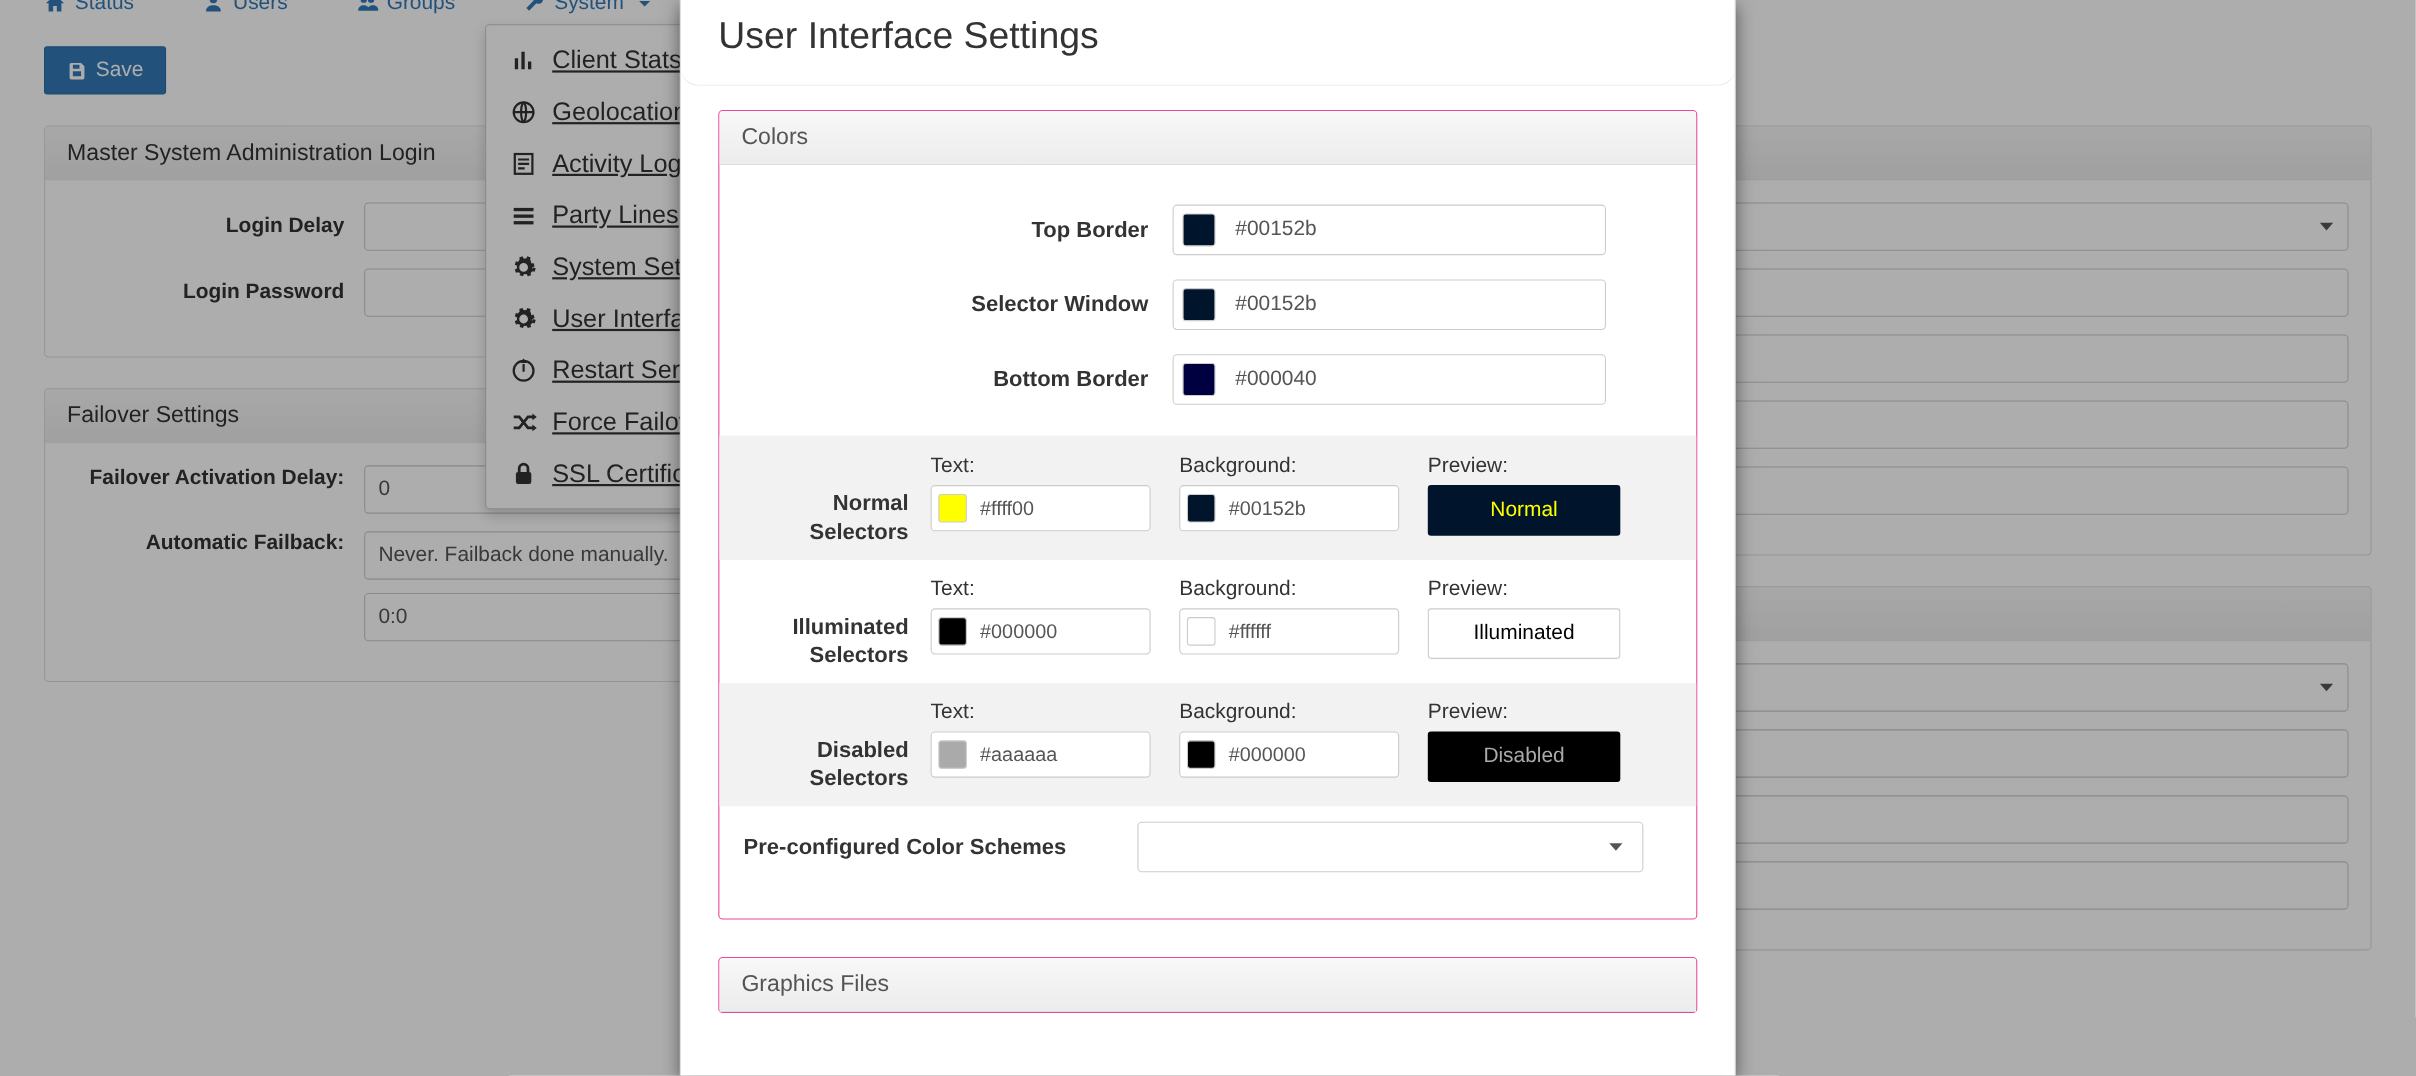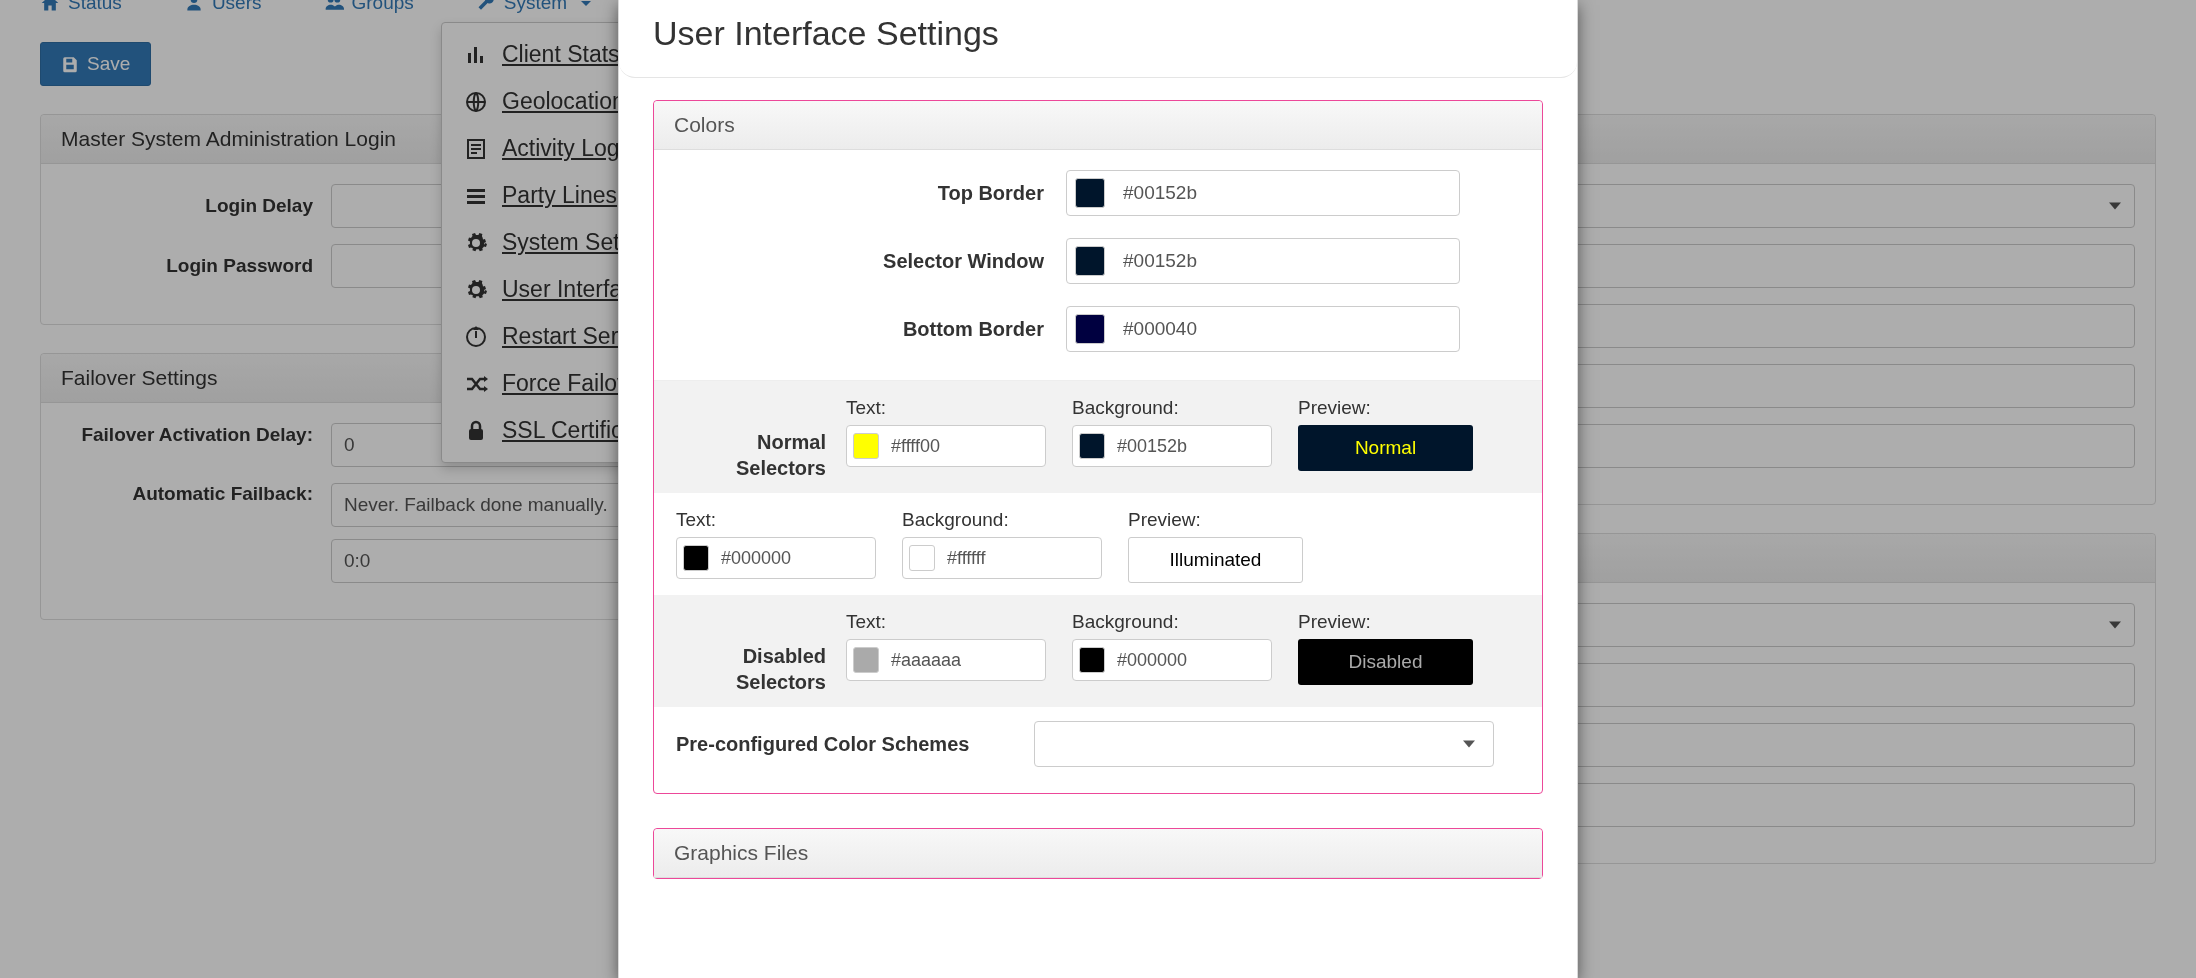--- a/index.html
+++ b/index.html
@@ -171,21 +171,21 @@
     margin-bottom:34px;
   }
   .mpanel-heading {
     background:linear-gradient(#f8f8f8,#ececec);
     border-bottom:1px solid #ddd;
     border-radius:4px 4px 0 0;
     padding:12px 20px;
     font-size:21px;
     color:#555;
   }
-  .mpanel-body { padding:20px 22px; }
+  .mpanel-body { padding:36px 22px; }
 
   .crow {
     display:flex;
     align-items:center;
     margin-bottom:22px;
   }
   .crow .lbl {
     width:390px;
     text-align:right;
     padding-right:22px;
@@ -521,20 +521,21 @@
               </div>
               <div class="sel-col sel-col-prev">
                 <div class="clabel">Preview:</div>
                 <div class="preview-box" style=";background:#00152b;color:#ffff00">
                   <span>Normal</span>
                 </div>
               </div>
             </div>
 
             <div class="sel-row">
+              <div class="rlabel">Illuminated Selectors</div>
               <div class="sel-col">
                 <div class="clabel">Text:</div>
                 <div class="color-input">
                   <span class="swatch" style=";background:#000000"></span>
                   <span class="cval">#000000</span>
                 </div>
               </div>
               <div class="sel-col">
                 <div class="clabel">Background:</div>
                 <div class="color-input">

